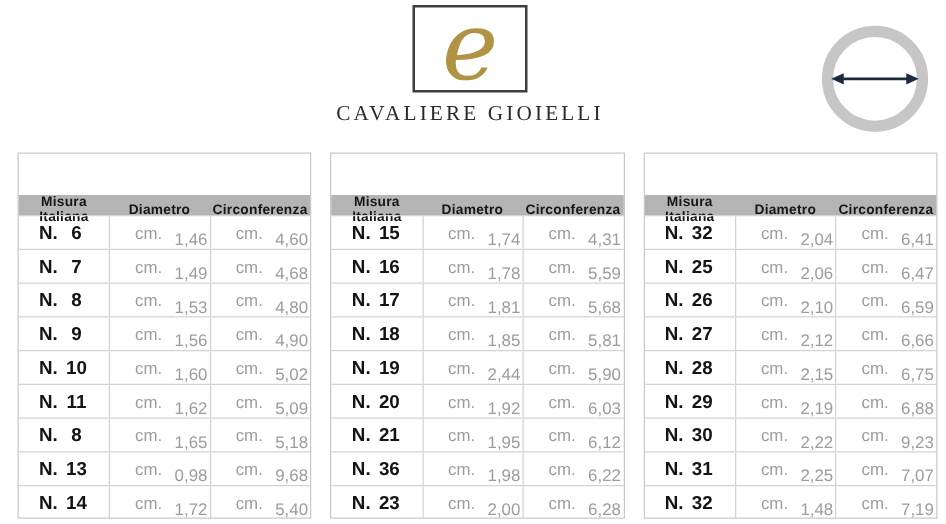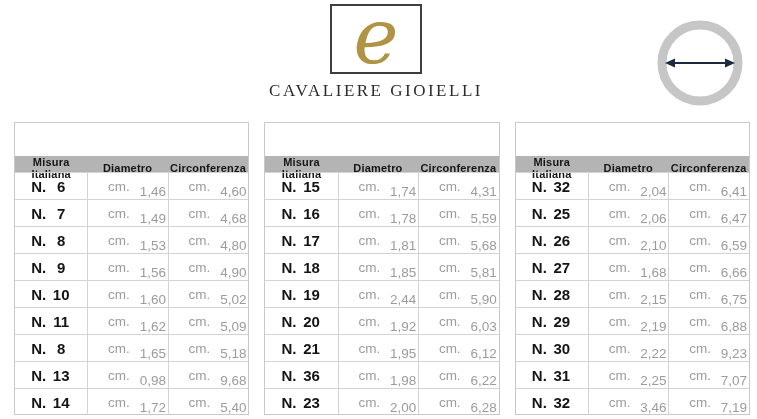--- a/index.html
+++ b/index.html
@@ -413,21 +413,21 @@
               <span class="vnum">6,59</span>
             </div>
           </div>
           <div class="trow">
             <div class="cell size-cell">
               <span>N.</span>
               <span class="num">27</span>
             </div>
             <div class="cell val-cell">
               <span>cm.</span>
-              <span class="vnum">1,68</span>
+              <span class="vnum">2,12</span>
             </div>
             <div class="cell val-cell">
               <span>cm.</span>
               <span class="vnum">6,66</span>
             </div>
           </div>
           <div class="trow">
             <div class="cell size-cell">
               <span>N.</span>
               <span class="num">28</span>
@@ -483,21 +483,21 @@
               <span class="vnum">7,07</span>
             </div>
           </div>
           <div class="trow">
             <div class="cell size-cell">
               <span>N.</span>
               <span class="num">32</span>
             </div>
             <div class="cell val-cell">
               <span>cm.</span>
-              <span class="vnum">3,46</span>
+              <span class="vnum">1,48</span>
             </div>
             <div class="cell val-cell">
               <span>cm.</span>
               <span class="vnum">7,19</span>
             </div>
           </div>
         </div>
     </div>
 
   </div>

